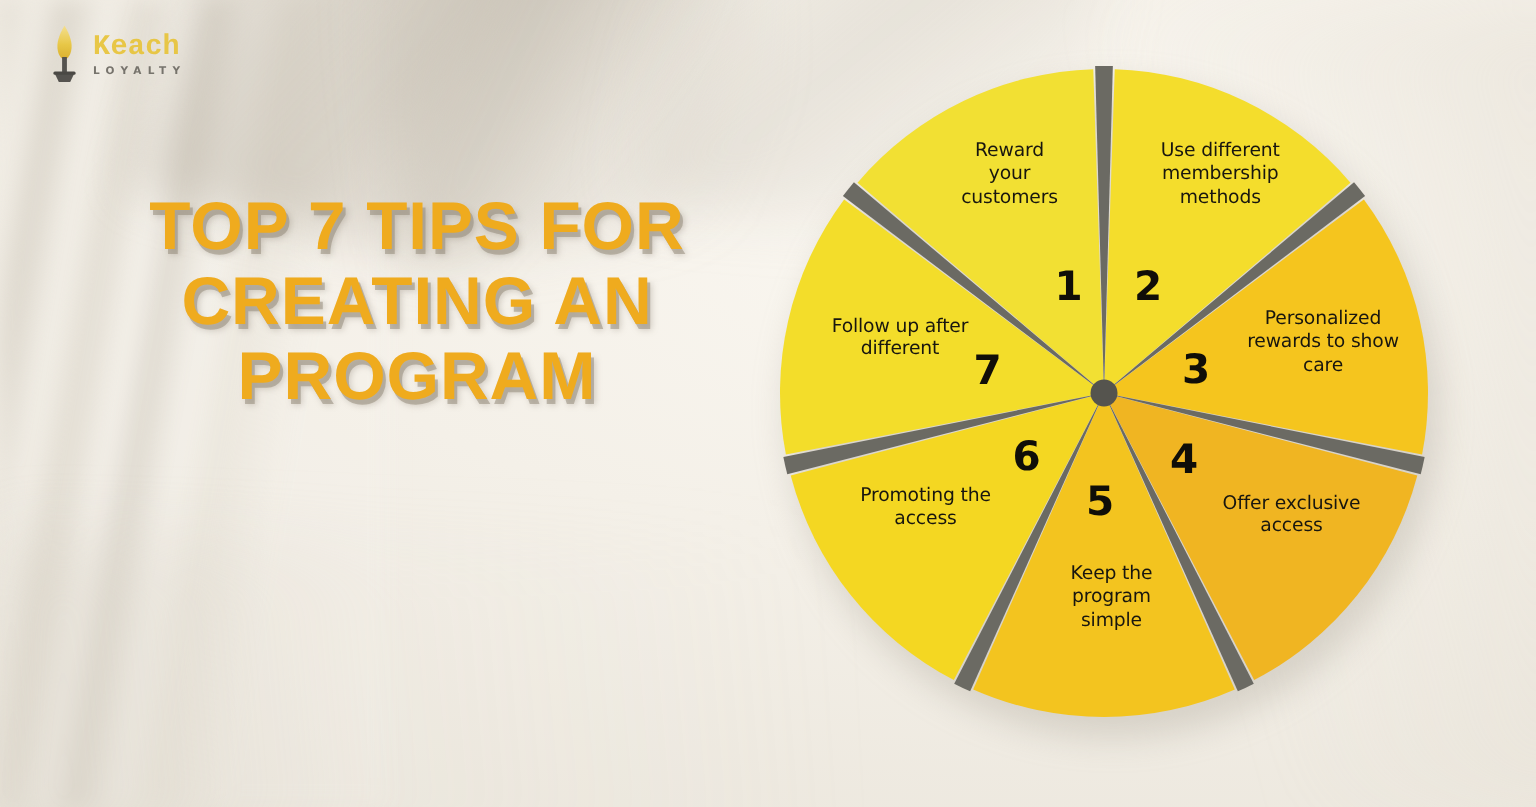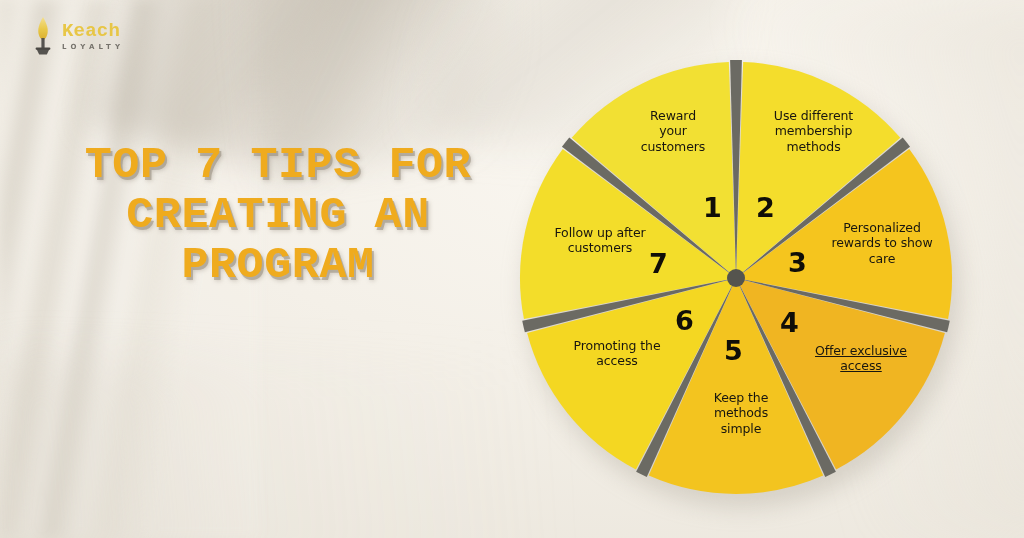--- a/index.html
+++ b/index.html
@@ -107,38 +107,37 @@
     margin-top: 3px; font-weight: 600;
     font-family: "DejaVu Sans", sans-serif;
   }
 
   
   .headline {
     position: absolute;
     left: 58px; top: 126px;
     width: 440px;
     text-align: center;
-    font-family: Liberation Mono, monospace;
+    font-family: Liberation Sans, sans-serif;
     font-weight: 700;
     font-size: 45px;
     line-height: 1.11;
     letter-spacing: 0.6px;
     color: #efab1e;
     text-transform: uppercase;
     text-shadow:
       2px 3px 0 rgba(150,140,124,0.55),
       3px 4px 4px rgba(140,130,115,0.35);
-    margin-top: 15px;
   }
   .headline .ln { display: block; white-space: nowrap; }
 
   
   .chart-wrap {
     position: absolute;
-    left: 518px; top: 60px;
+    left: 518px; top: 44px;
     width: 436px; height: 436px;
   }
   .chart-shadow {
     position: absolute; left: 6px; top: 12px;
     width: 436px; height: 436px; border-radius: 50%;
     background: rgba(150,142,128,0.28);
     filter: blur(11px);
   }
   .chart-svg { position: absolute; inset: 0; }
 
@@ -228,29 +227,29 @@
 
     <div class="seg-label" style="left:90px; top:48px; width:130px;">Reward
 your
 customers</div>
     <div class="seg-label" style="left:228px; top:48px; width:135px;">Use different
 membership
 methods</div>
     <div class="seg-label" style="left:298px; top:160px; width:132px;">Personalized
 rewards to show
 care</div>
-    <div class="seg-label" style="left:279px; top:283px; width:128px;text-decoration:underline;">Offer exclusive
+    <div class="seg-label" style="left:279px; top:283px; width:128px;">Offer exclusive
 access</div>
     <div class="seg-label" style="left:168px; top:330px; width:110px;">Keep the
-methods
+program
 simple</div>
     <div class="seg-label" style="left:29px; top:278px; width:140px;">Promoting the
 access</div>
     <div class="seg-label" style="left:11px; top:165px; width:142px;">Follow up after
-customers</div>
+different</div>
 
     <div class="seg-num" style="left:185px; top:134px;">1</div>
     <div class="seg-num" style="left:238px; top:134px;">2</div>
     <div class="seg-num" style="left:270px; top:189px;">3</div>
     <div class="seg-num" style="left:262px; top:249px;">4</div>
     <div class="seg-num" style="left:206px; top:277px;">5</div>
     <div class="seg-num" style="left:157px; top:247px;">6</div>
     <div class="seg-num" style="left:131px; top:190px;">7</div>
   </div>
 

